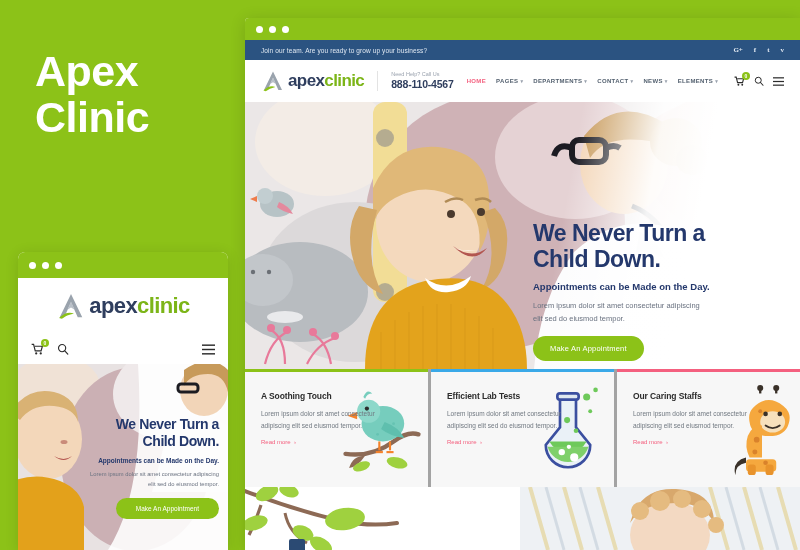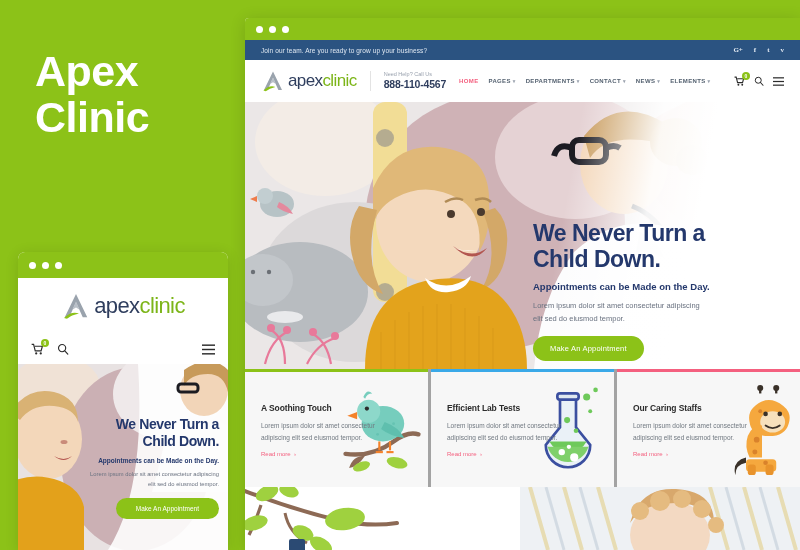--- a/index.html
+++ b/index.html
@@ -36,21 +36,21 @@
   .mobile-bar { height:26px; background:#8cc218; display:flex; align-items:center; padding-left:11px; gap:6px; }
   .dot { width:7px; height:7px; border-radius:50%; background:#fff; }
   .mobile-logo { height:56px; display:flex; align-items:center; justify-content:center; background:#fff; }
   .mobile-nav { height:30px; background:#fff; display:flex; align-items:center; padding:0 13px; position:relative; }
   .mobile-nav .left-icons { display:flex; align-items:center; gap:13px; }
   .mobile-hero { position:relative; height:186px; overflow:hidden; }
 
   
   .logo { display:flex; align-items:center; gap:3px; position:relative; }
   .logo-mark { position:relative; width:30px; height:28px; }
-  .logo-text { font-size:22px; font-weight:normal; letter-spacing:-0.6px; }
+  .logo-text { font-size:22px; font-weight:bold; letter-spacing:-0.6px; }
   .logo-apex { color:#2f3e5e; }
   .logo-clinic { color:#7cb518; }
 
   
   .browser {
     position:absolute; left:245px; top:18px; width:555px; height:532px;
     background:#fff; overflow:hidden; border-radius:4px 0 0 0;
     box-shadow:0 2px 16px rgba(0,0,0,.14);
   }
   .browser-bar { height:22px; background:#8cc218; display:flex; align-items:center; padding-left:11px; gap:6px; }
@@ -99,21 +99,21 @@
     font-size:7.5px; padding:8px 17px; border-radius:16px; letter-spacing:.2px;
   }
   .mural { position:absolute; inset:0; }
   .white-wedge {
     position:absolute; right:0; bottom:0; width:330px; height:267px;
     background:linear-gradient(100deg, rgba(255,255,255,0) 30%, rgba(255,255,255,.93) 52%, #fff 66%);
   }
 
   
   .cards { display:flex; height:118px; background:#fff; }
-  .card { flex:1; background:#f7f7f7; position:relative; padding:34px 16px 0 16px; overflow:hidden; }
+  .card { flex:1; background:#f7f7f7; position:relative; padding:22px 16px 0 16px; overflow:hidden; }
   .card + .card { border-left:3px solid #a3a3a3; }
   .card-top { position:absolute; left:0; top:0; right:0; height:3px; }
   .card-title { font-size:8.5px; font-weight:bold; color:#2c2c2c; letter-spacing:-0.1px; position:relative; z-index:3; }
   .card-text { font-size:6.5px; line-height:11.5px; color:#707880; margin-top:7px; width:118px; position:relative; z-index:3; }
   .card-more { font-size:6px; color:#f4607f; margin-top:8px; position:relative; z-index:3; }
   .card-art { position:absolute; right:6px; top:14px; width:80px; height:92px; }
 
   
   .bottom { height:63px; background:#fff; display:flex; position:relative; overflow:hidden; }
   .bottom-left { width:275px; position:relative; background:#fff; }

